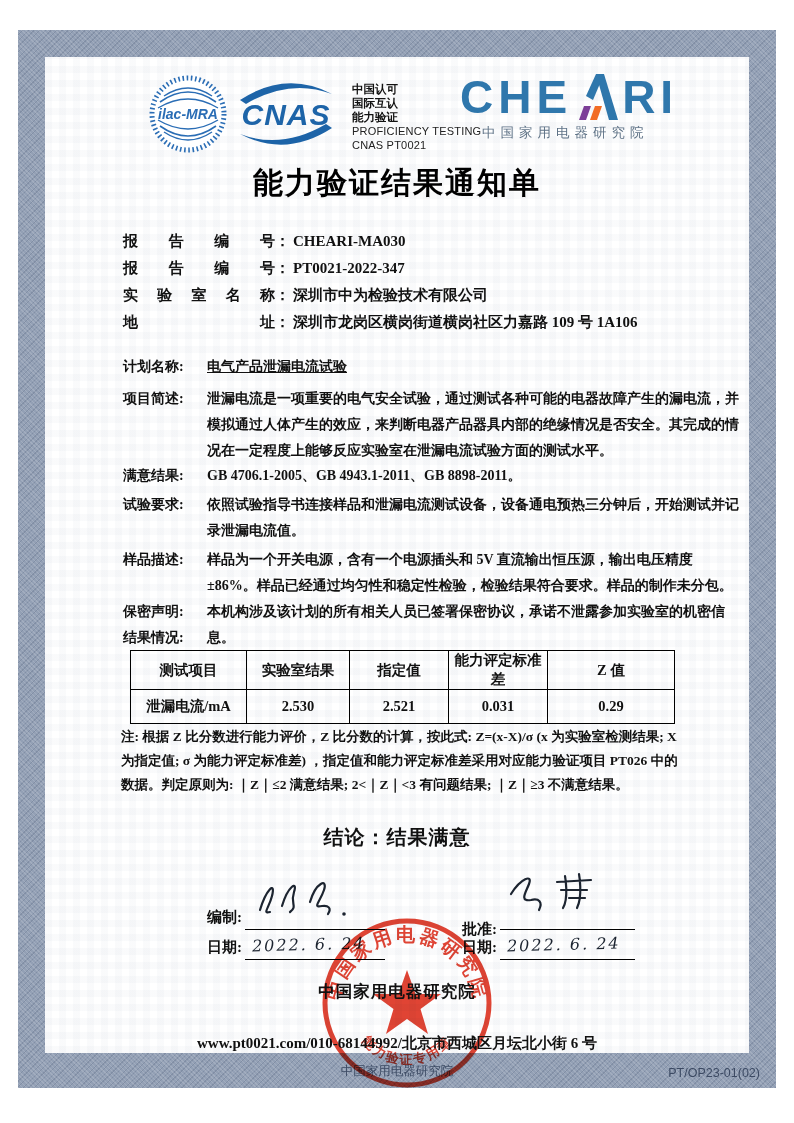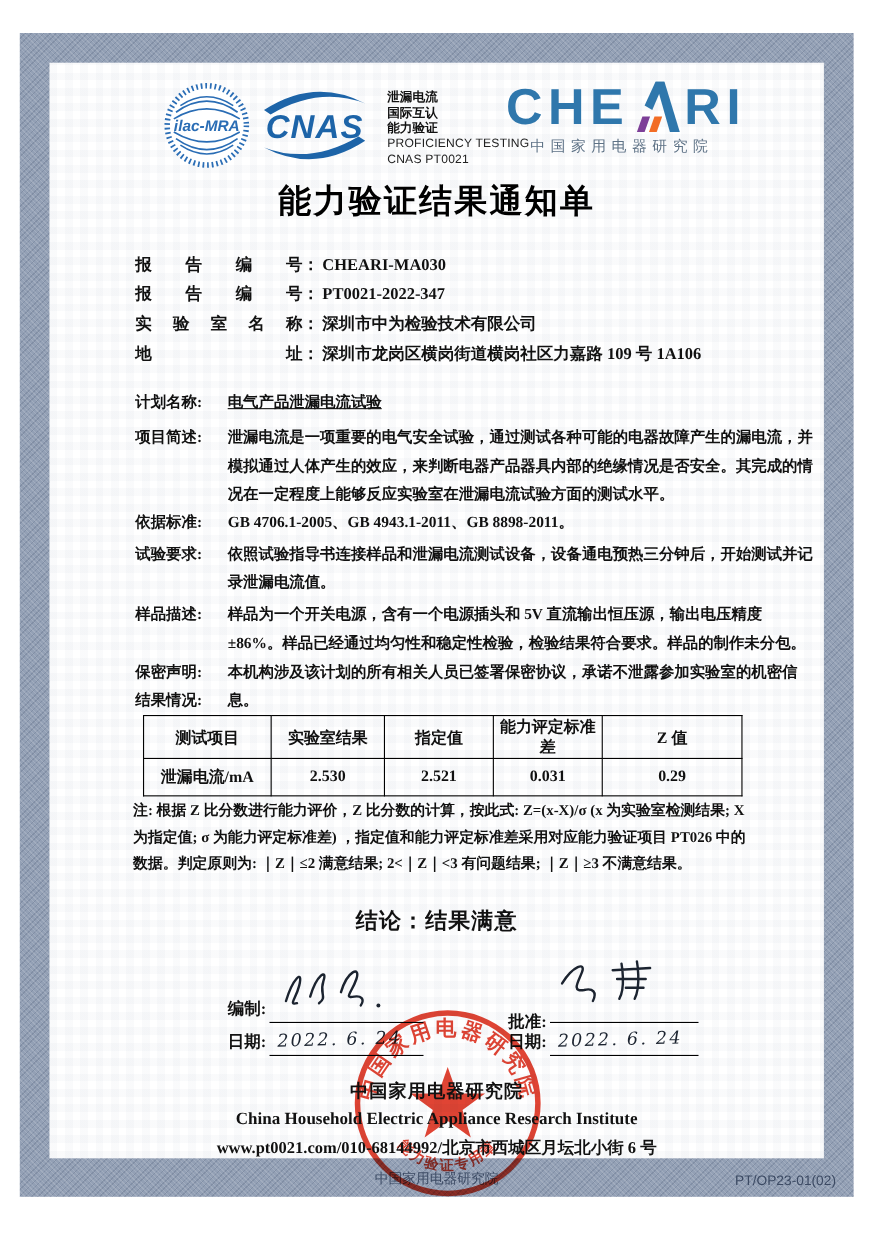--- a/index.html
+++ b/index.html
@@ -103,21 +103,21 @@
 
   <div class="cnas">
     <svg width="108" height="68" viewBox="0 0 108 68">
       <path d="M8,20 Q54,-10 100,14 Q58,-2 14,24 Z" fill="#1d64a8"></path>
       <path d="M100,48 Q54,78 8,54 Q50,70 94,44 Z" fill="#1d64a8"></path>
       <text x="54" y="45" text-anchor="middle" font-family="Liberation Sans, DejaVu Sans, sans-serif" font-weight="bold" font-style="italic" font-size="30" letter-spacing="1" fill="#1d64a8">CNAS</text>
     </svg>
   </div>
 
   <div class="cnas-cap">
-    <div class="cn">泄漏电流</div>
+    <div class="cn">中国认可</div>
     <div class="cn">国际互认</div>
     <div class="cn">能力验证</div>
     <div class="en">PROFICIENCY TESTING</div>
     <div class="en">CNAS PT0021</div>
   </div>
 
   <div class="cheari">
     <div class="cheari-word">
       <span>CHE</span>
       <svg width="46" height="46" viewBox="0 0 46 46" style="margin:0 2px;">
@@ -150,21 +150,21 @@
 
   <div class="section" style="top:354px;">
     <span class="sec-label">计划名称:</span>
     <span class="u">电气产品泄漏电流试验</span>
   </div>
   <div class="section" style="top:386px;">
     <span class="sec-label">项目简述:</span>
     <span>泄漏电流是一项重要的电气安全试验，通过测试各种可能的电器故障产生的漏电流，并模拟通过人体产生的效应，来判断电器产品器具内部的绝缘情况是否安全。其完成的情况在一定程度上能够反应实验室在泄漏电流试验方面的测试水平。</span>
   </div>
   <div class="section" style="top:463px;">
-    <span class="sec-label">依据标准:</span>
+    <span class="sec-label">满意结果:</span>
     <span>GB 4706.1-2005、GB 4943.1-2011、GB 8898-2011。</span>
   </div>
   <div class="section" style="top:492px;">
     <span class="sec-label">试验要求:</span>
     <span>依照试验指导书连接样品和泄漏电流测试设备，设备通电预热三分钟后，开始测试并记录泄漏电流值。</span>
   </div>
   <div class="section" style="top:547px;">
     <span class="sec-label">样品描述:</span>
     <span>样品为一个开关电源，含有一个电源插头和 5V 直流输出恒压源，输出电压精度±86%。样品已经通过均匀性和稳定性检验，检验结果符合要求。样品的制作未分包。</span>
   </div>
@@ -231,15 +231,14 @@
     <path d="M89,56 L97.5,80 L123,80 L102.5,95 L110,120 L89,105 L68,120 L75.5,95 L55,80 L80.5,80 Z" fill="#dd2f1e"></path>
     <text font-family="Liberation Sans, DejaVu Sans, sans-serif" font-weight="bold" font-size="19" fill="#dd2f1e" letter-spacing="3">
       <textPath href="#sealTop" startOffset="50%" text-anchor="middle">中国家用电器研究院</textPath>
     </text>
     <text font-family="Liberation Sans, DejaVu Sans, sans-serif" font-weight="bold" font-size="13" fill="#dd2f1e" letter-spacing="2">
       <textPath href="#sealBottom" startOffset="50%" text-anchor="middle">能力验证专用章</textPath>
     </text>
   </svg>
 
   <div class="foot-cn">中国家用电器研究院</div>
-  <div class="foot-en">China Household Electric Appliance Research Institute</div>
   <div class="foot-contact">www.pt0021.com/010-68144992/北京市西城区月坛北小街 6 号</div>
 </div>
 
 </body></html>

